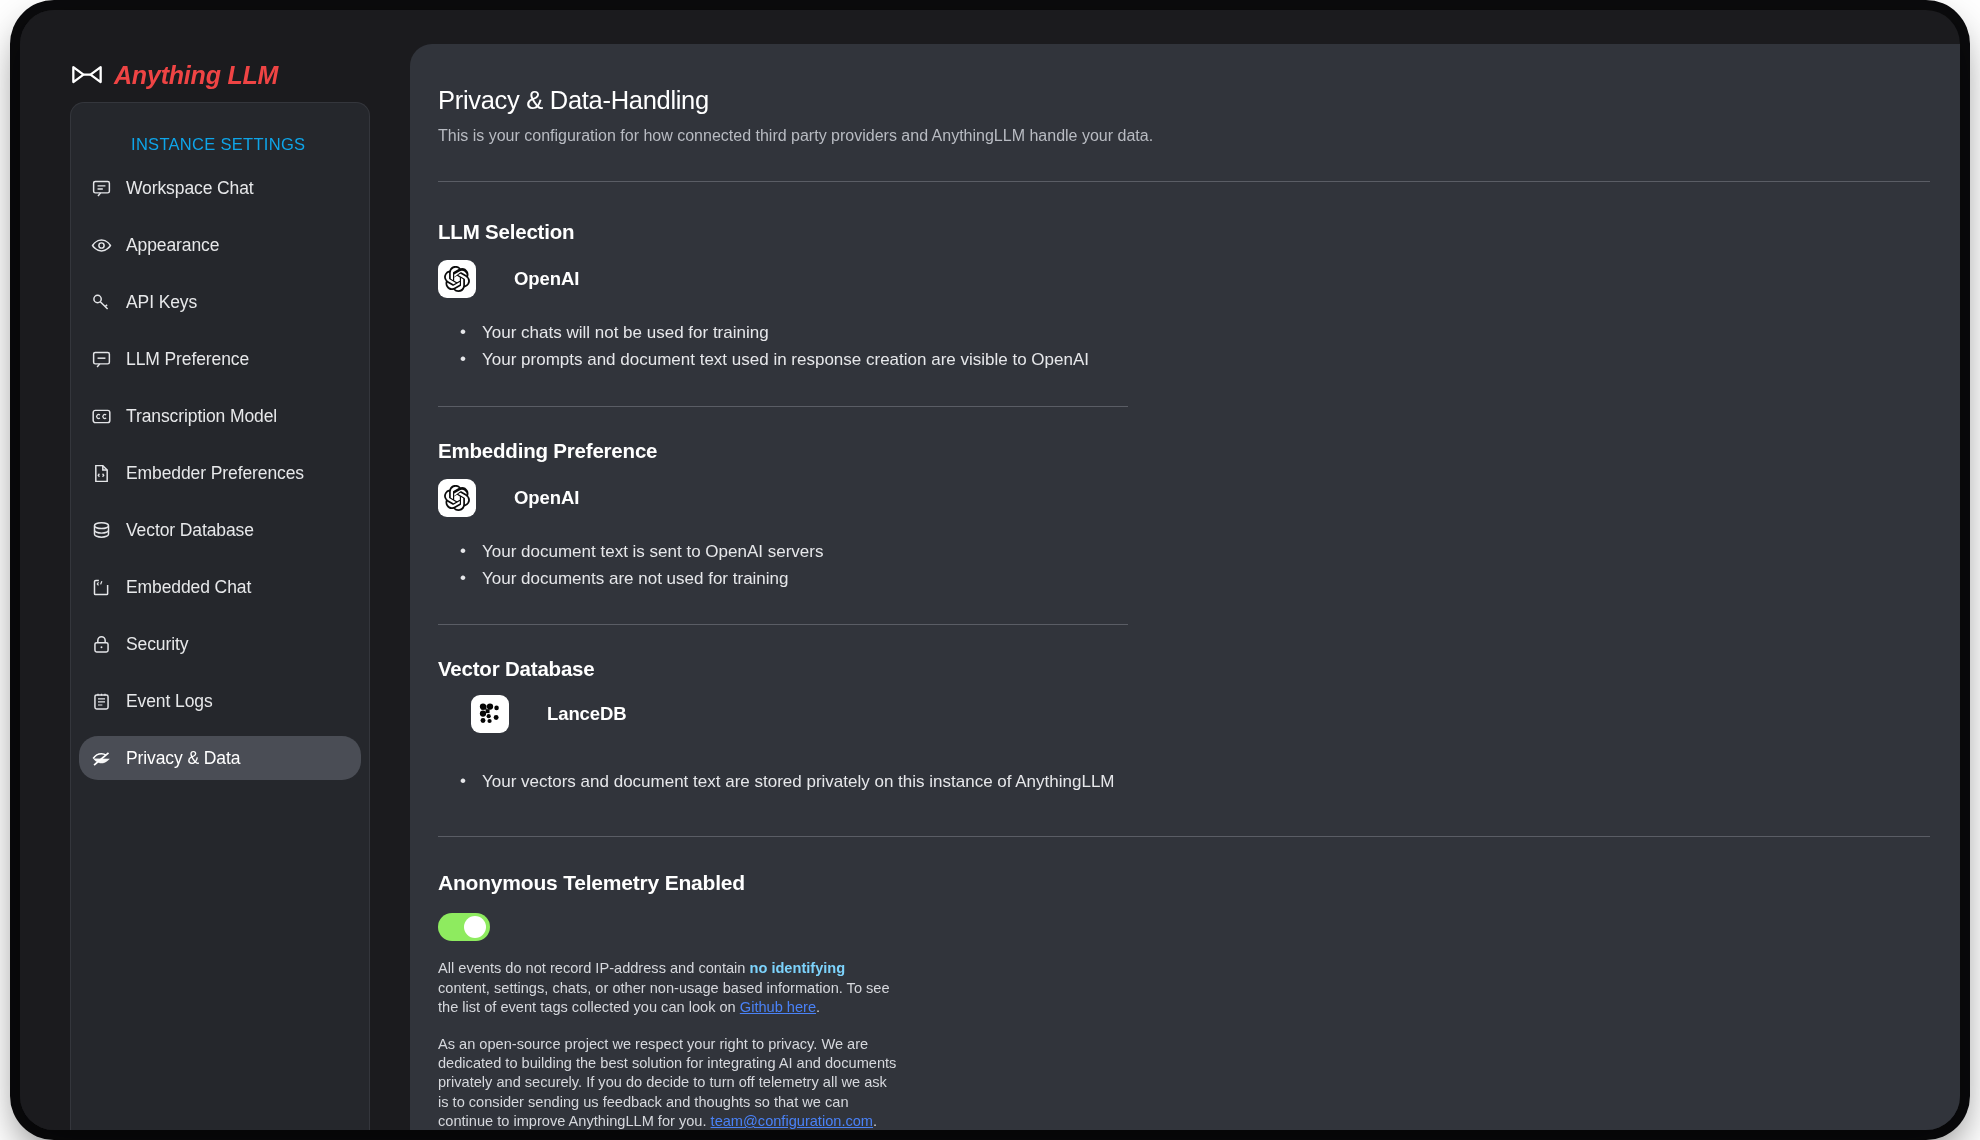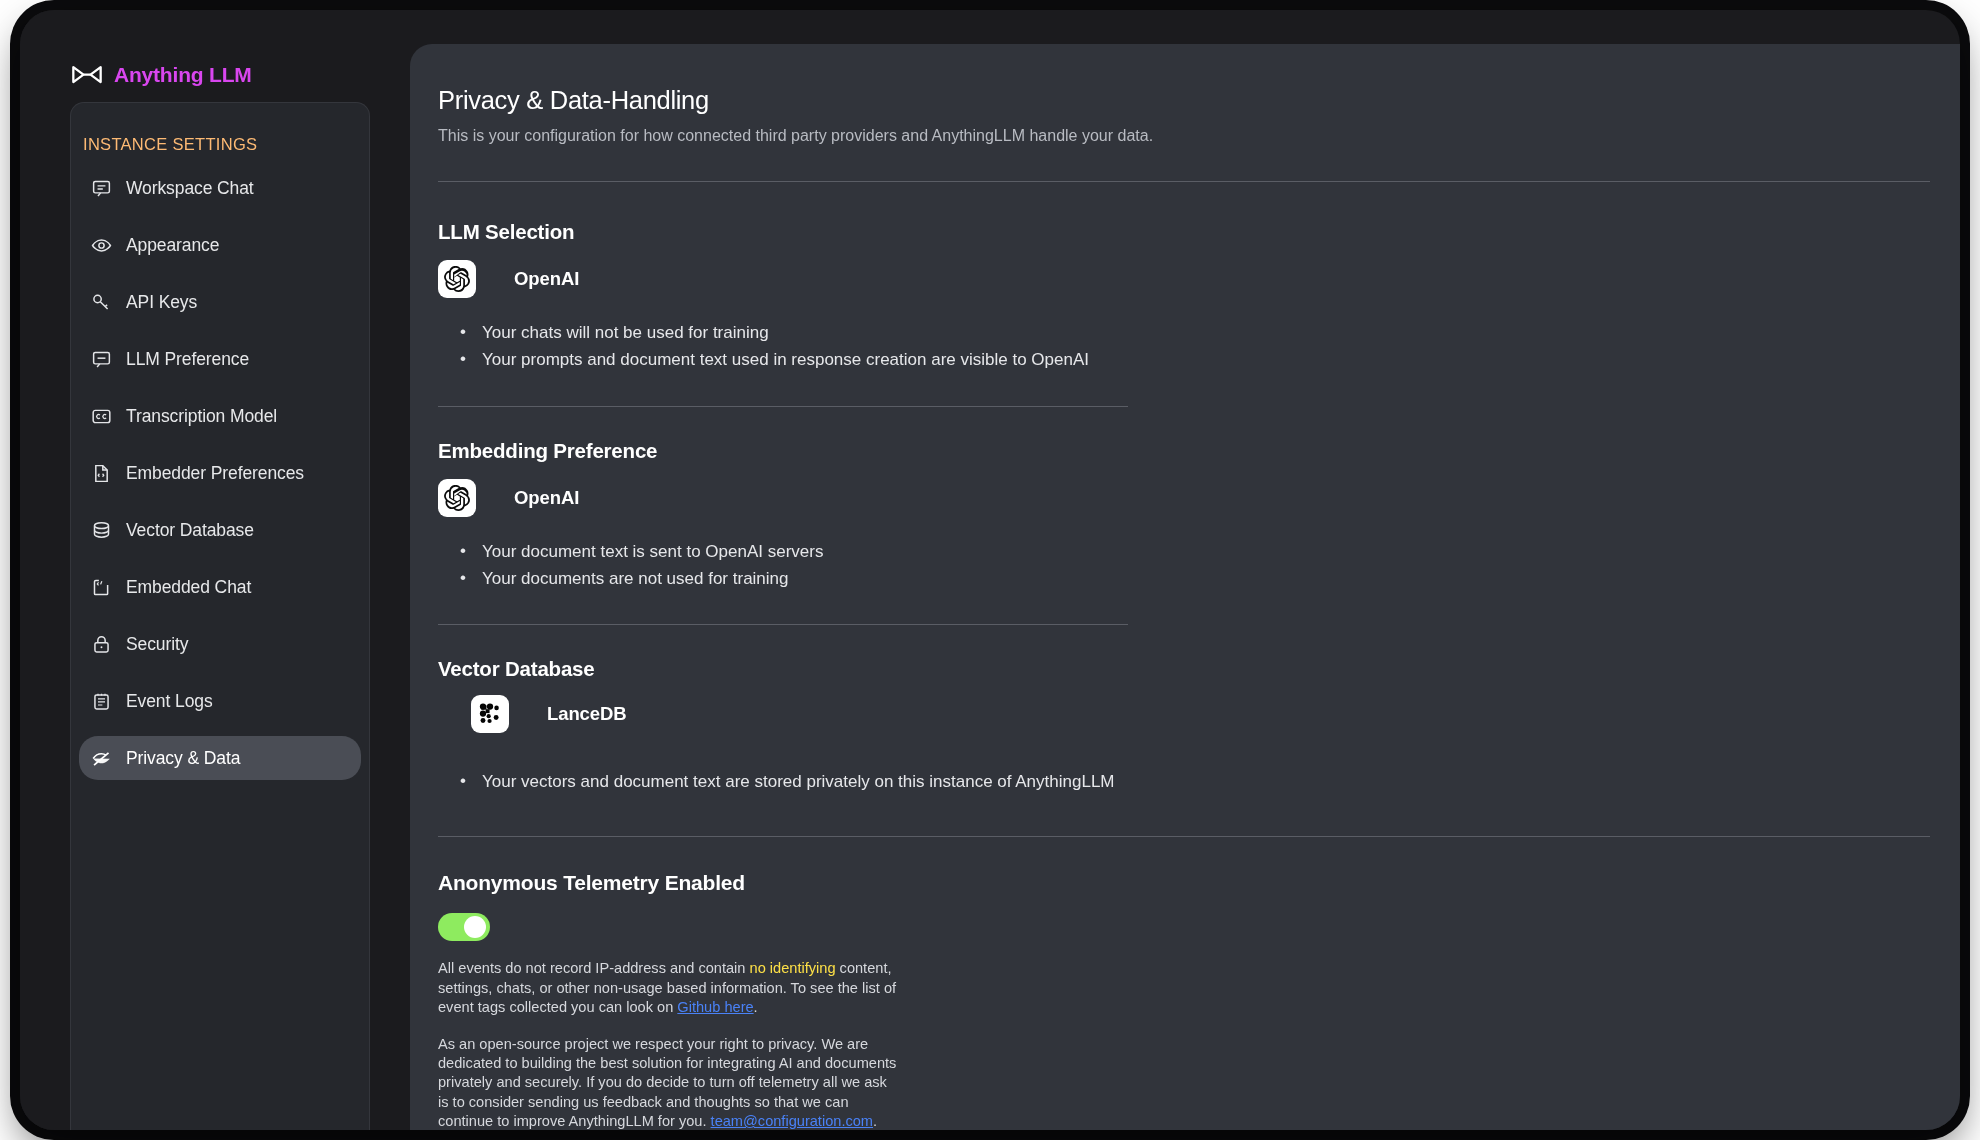--- a/index.html
+++ b/index.html
@@ -37,44 +37,46 @@
 
   #brand {
     display: flex;
     align-items: center;
     gap: 12px;
     padding: 38px 0 0 52px;
     height: 92px;
   }
   #brand .logo-mark { width: 30px; height: 22px; display:block; }
   #brand .brand-text {
-    color: #d946ef;
-    font-size: 21px;
+    color: #ef4444;
+    font-size: 25px;
     font-weight: bold;
     letter-spacing: -0.2px;
     white-space: nowrap;
+    font-style: italic;
   }
 
   #nav-panel {
     position: absolute;
     left: 50px;
     top: 92px;
     width: 300px;
     bottom: 0;
     background: #25272c;
     border: 1px solid #34363c;
     border-bottom: none;
     border-radius: 14px 14px 0 0;
   }
 
   #nav-heading {
-    color: #fdba74;
+    color: #0ea5e9;
     font-size: 16.5px;
     letter-spacing: 0.3px;
     padding: 32px 0 6px 12px;
+    margin-left: 48px;
   }
 
   .nav-list { padding: 6px 8px 0 8px; }
 
   .nav-item {
     display: flex;
     align-items: center;
     gap: 14px;
     height: 44px;
     padding: 0 12px;
@@ -209,21 +211,21 @@
   }
 
   .tele-para {
     color: #d6d8dd;
     font-size: 14.6px;
     line-height: 1.33;
     width: 462px;
     margin-top: 18px;
   }
   .tele-para.second { margin-top: 17px; }
-  .tele-para b { color: #fde047; font-weight: normal; }
+  .tele-para b { color: #7dd3fc; font-weight: bold; }
   .tele-para a {
     color: #4a82f7;
     text-decoration: underline;
   }
 </style>
 </head>
 <body>
 
 <div id="app-window">
 

